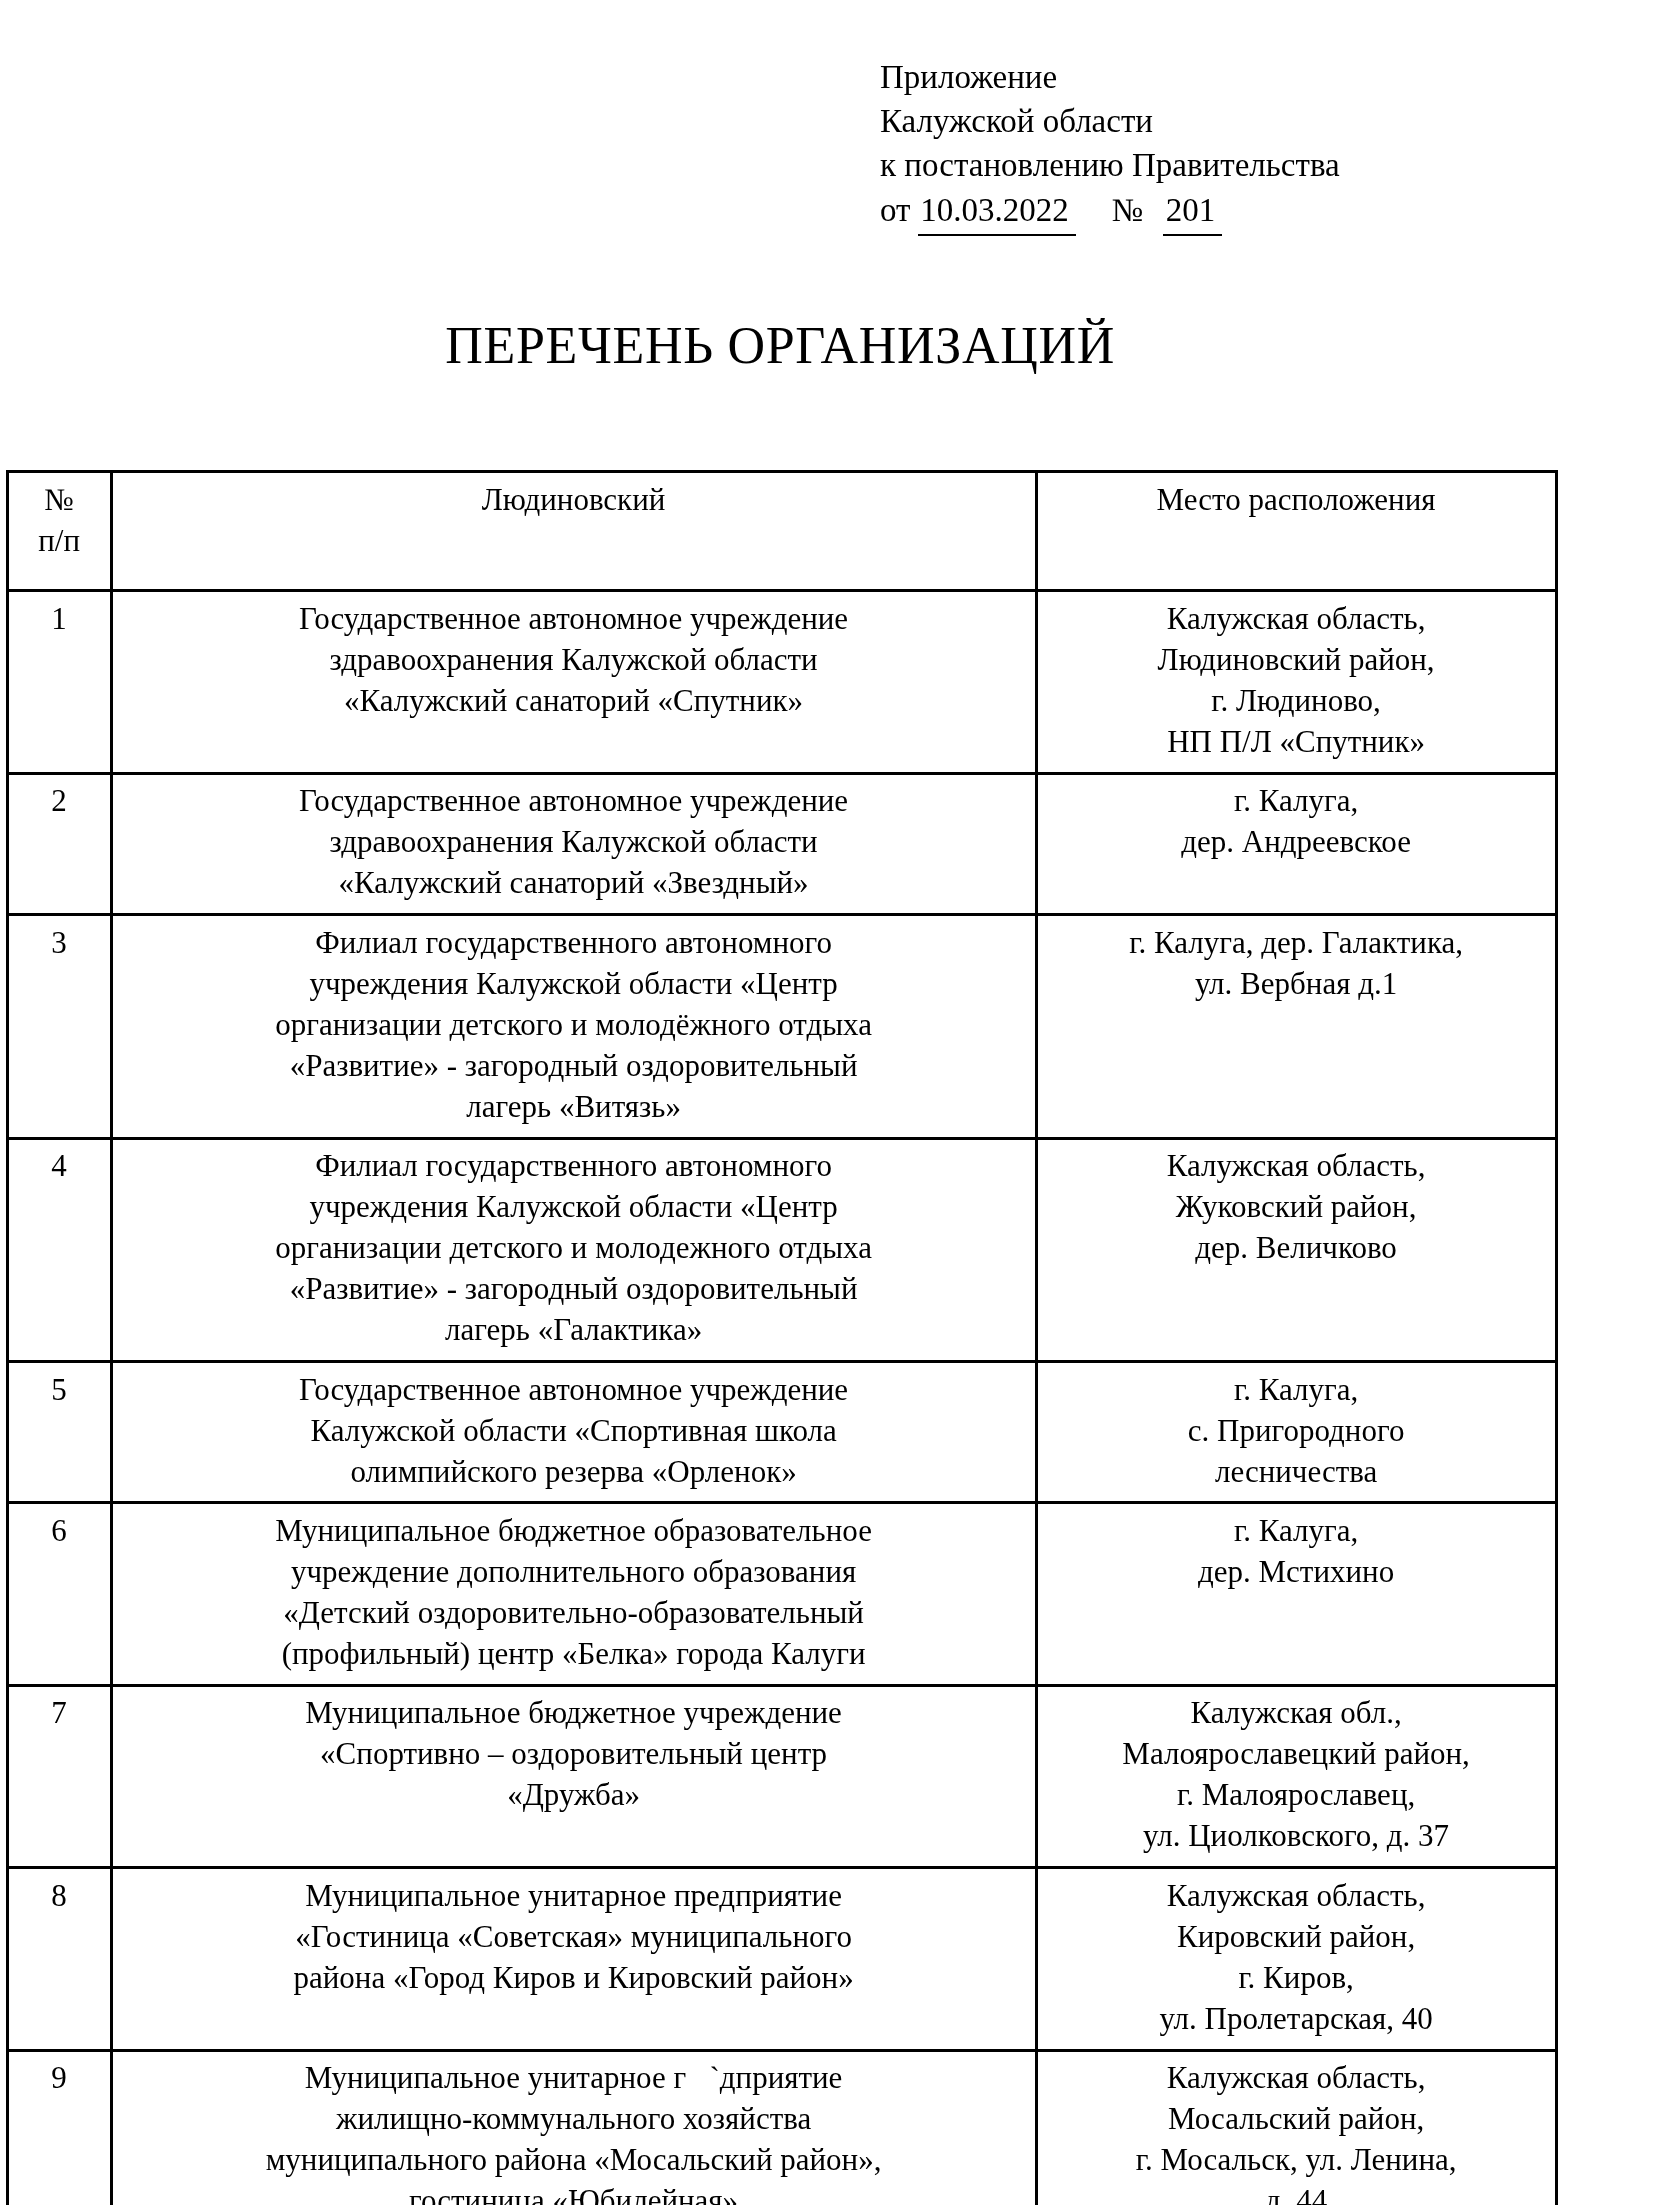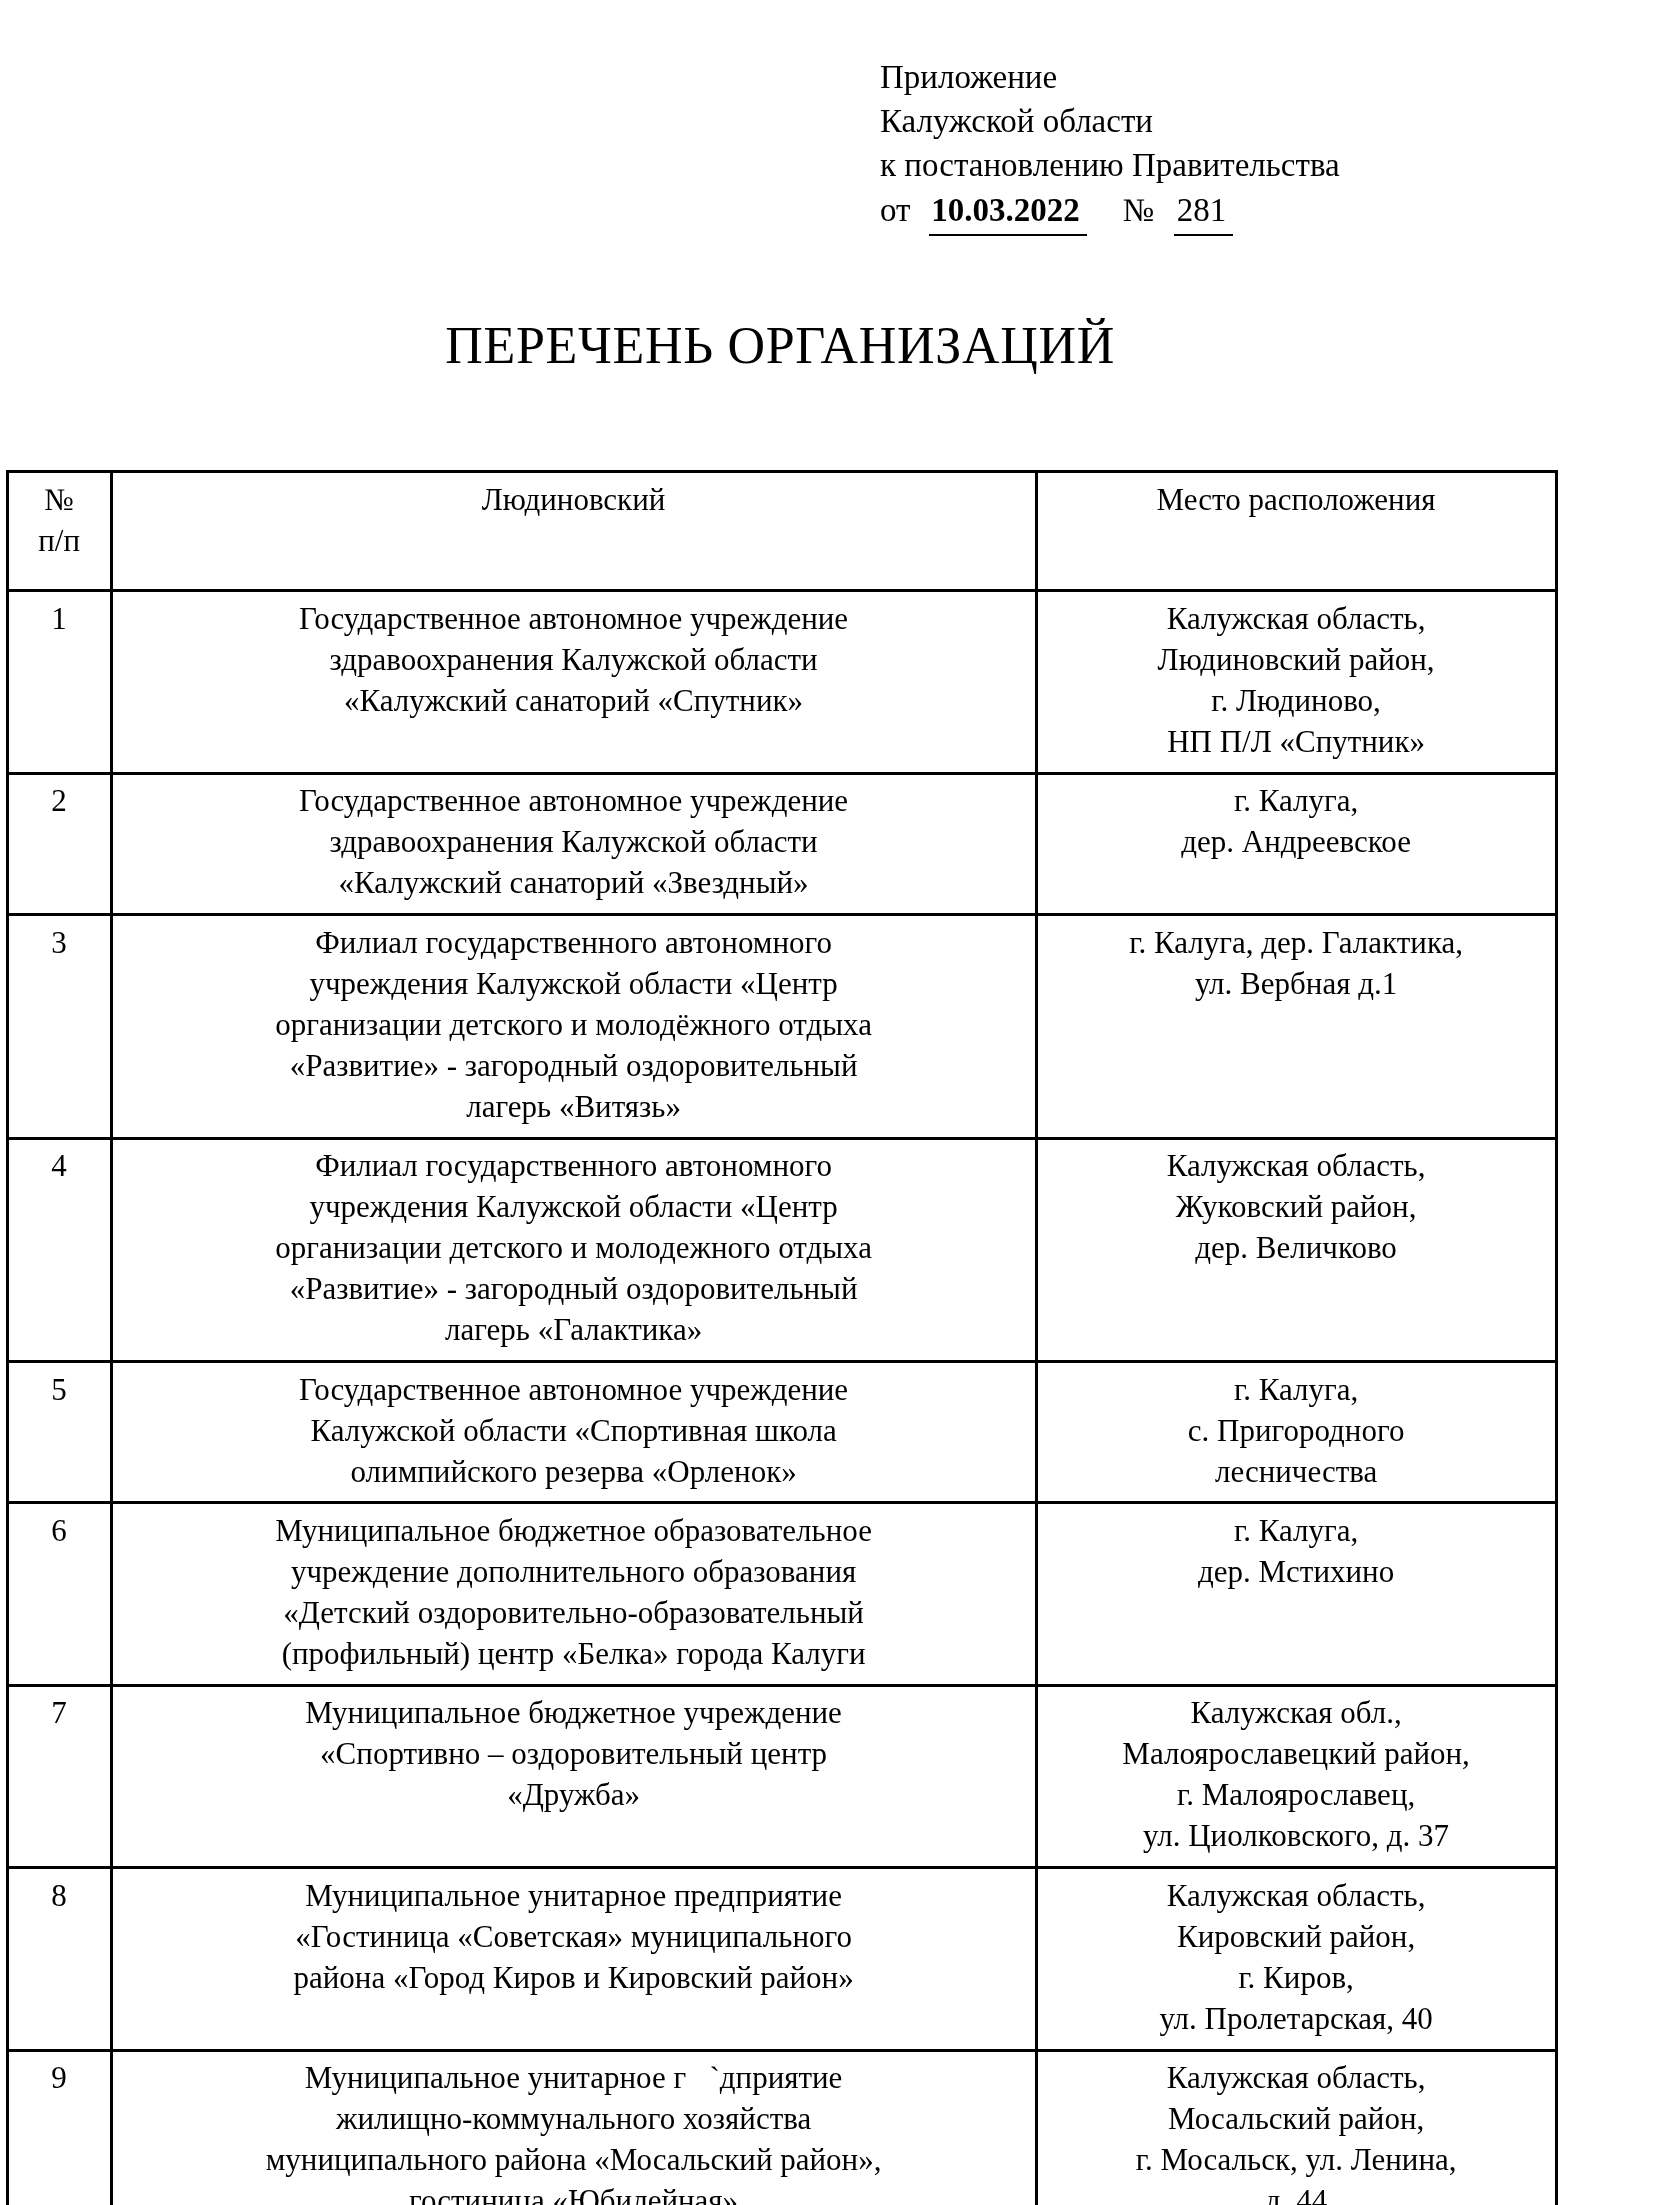--- a/index.html
+++ b/index.html
@@ -14,21 +14,21 @@
     position:absolute; top:55px; left:880px;
     font-size:33px; line-height:44px;
     white-space:nowrap;
   }
   .doc-header .line4 { margin-top:1.4px; }
   .u {
     display:inline-block;
     border-bottom:2.8px solid #000;
     padding:0 7px 1.4px 2.8px;
   }
-  .date-u { margin-left:18px; margin-right:36px;font-weight:bold; }
+  .date-u { margin-left:7px; margin-right:36px; }
   .numsign { margin-right:19.6px; }
   .doc-title {
     position:absolute; top:316px; left:5.6px; width:1549px;
     text-align:center;
     font-size:52px; letter-spacing:0.7px;
   }
   table.org-table {
     position:absolute; top:470px; left:5.6px;
     width:1549px;
     border-collapse:collapse;
@@ -53,21 +53,21 @@
 </head>
 <body>
 
 <div class="page">
 
   <div class="doc-header">
     <div class="line">Приложение</div>
     <div class="line">Калужской области</div>
     <div class="line">к постановлению Правительства</div>
     <div class="line line4">
-      <span>от</span><span class="u date-u">10.03.2022</span><span class="numsign">№</span><span class="u">281</span>
+      <span>от</span><span class="u date-u">10.03.2022</span><span class="numsign">№</span><span class="u">201</span>
     </div>
   </div>
 
   <div class="doc-title">ПЕРЕЧЕНЬ ОРГАНИЗАЦИЙ</div>
 
   <table class="org-table">
     <colgroup>
         <col class="c-num">
         <col class="c-name">
         <col class="c-loc">

